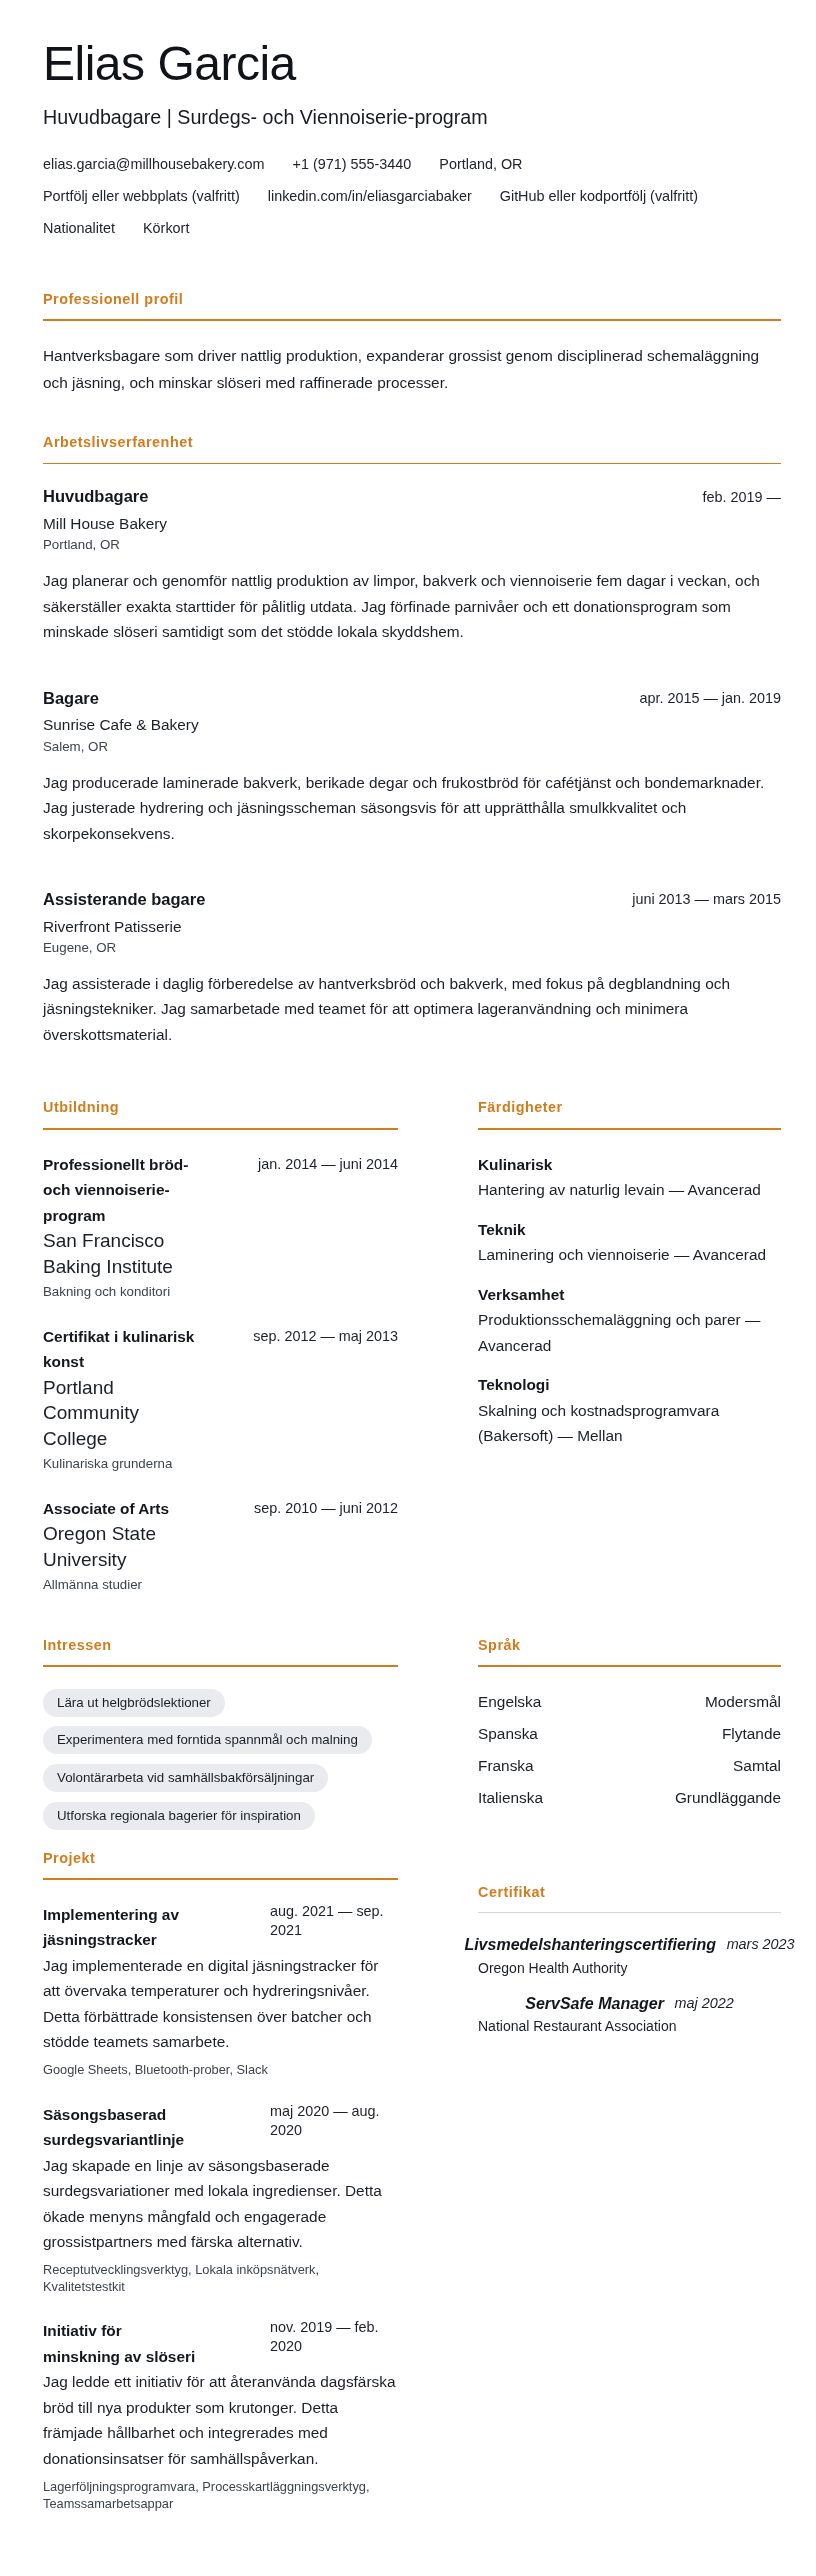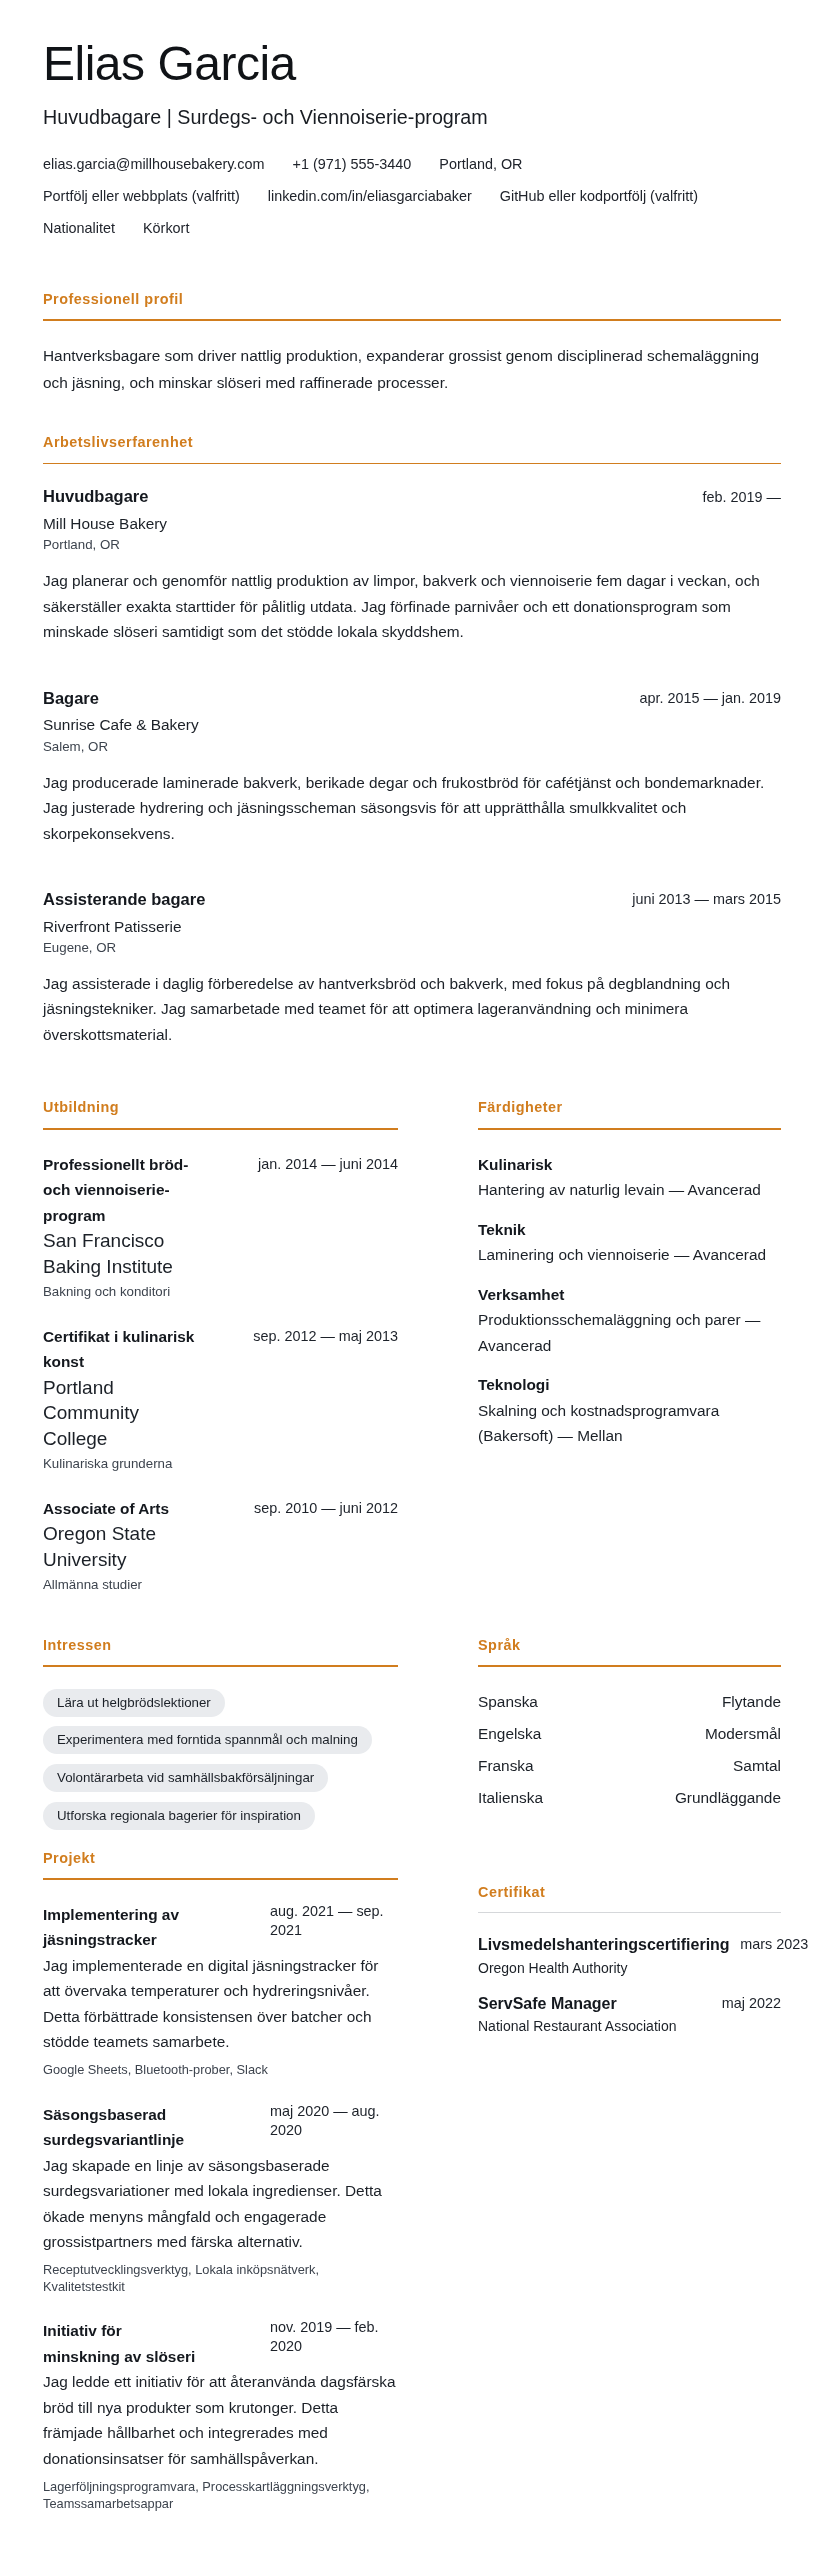--- a/index.html
+++ b/index.html
@@ -70,21 +70,21 @@
 
   
   .proj-desc{font-size:15.4px;line-height:25.5px;color:#1b2027;}
   .proj-tools{margin-top:6.4px;font-size:12.8px;line-height:17px;color:#3d444e;}
   .proj-entry{margin-top:23.4px;}
   .proj-entry:first-child{margin-top:0;}
 
   
   .cert{margin-top:11.7px;}
   .cert:first-child{margin-top:0;}
-  .cert-head{display:flex;justify-content:space-between;align-items:flex-start;}
+  .cert-head{display:flex;justify-content:center;align-items:flex-start;font-style:italic;}
   .cert-title{font-size:16px;font-weight:700;line-height:25.5px;color:#14181e;}
   .cert-date{font-size:14.4px;line-height:25.5px;color:#1d222a;white-space:nowrap;margin-left:10.6px;}
   .cert-issuer{font-size:14px;line-height:21px;color:#1b2027;}
 </style>
 </head>
 <body>
 
 <div class="page">
 
   <div>
@@ -224,26 +224,26 @@
         <div class="chip">Volontärarbeta vid samhällsbakförsäljningar</div>
         <div class="chip">Utforska regionala bagerier för inspiration</div>
       </div>
     </div>
 
     <div class="col-r">
       <div class="sec-head">Språk</div>
       <div class="rule"></div>
       <div class="sec-body">
         <div class="lang-row">
+          <span>Engelska</span>
+          <span class="lang-level">Modersmål</span>
+        </div>
+        <div class="lang-row">
           <span>Spanska</span>
           <span class="lang-level">Flytande</span>
-        </div>
-        <div class="lang-row">
-          <span>Engelska</span>
-          <span class="lang-level">Modersmål</span>
         </div>
         <div class="lang-row">
           <span>Franska</span>
           <span class="lang-level">Samtal</span>
         </div>
         <div class="lang-row">
           <span>Italienska</span>
           <span class="lang-level">Grundläggande</span>
         </div>
       </div>

